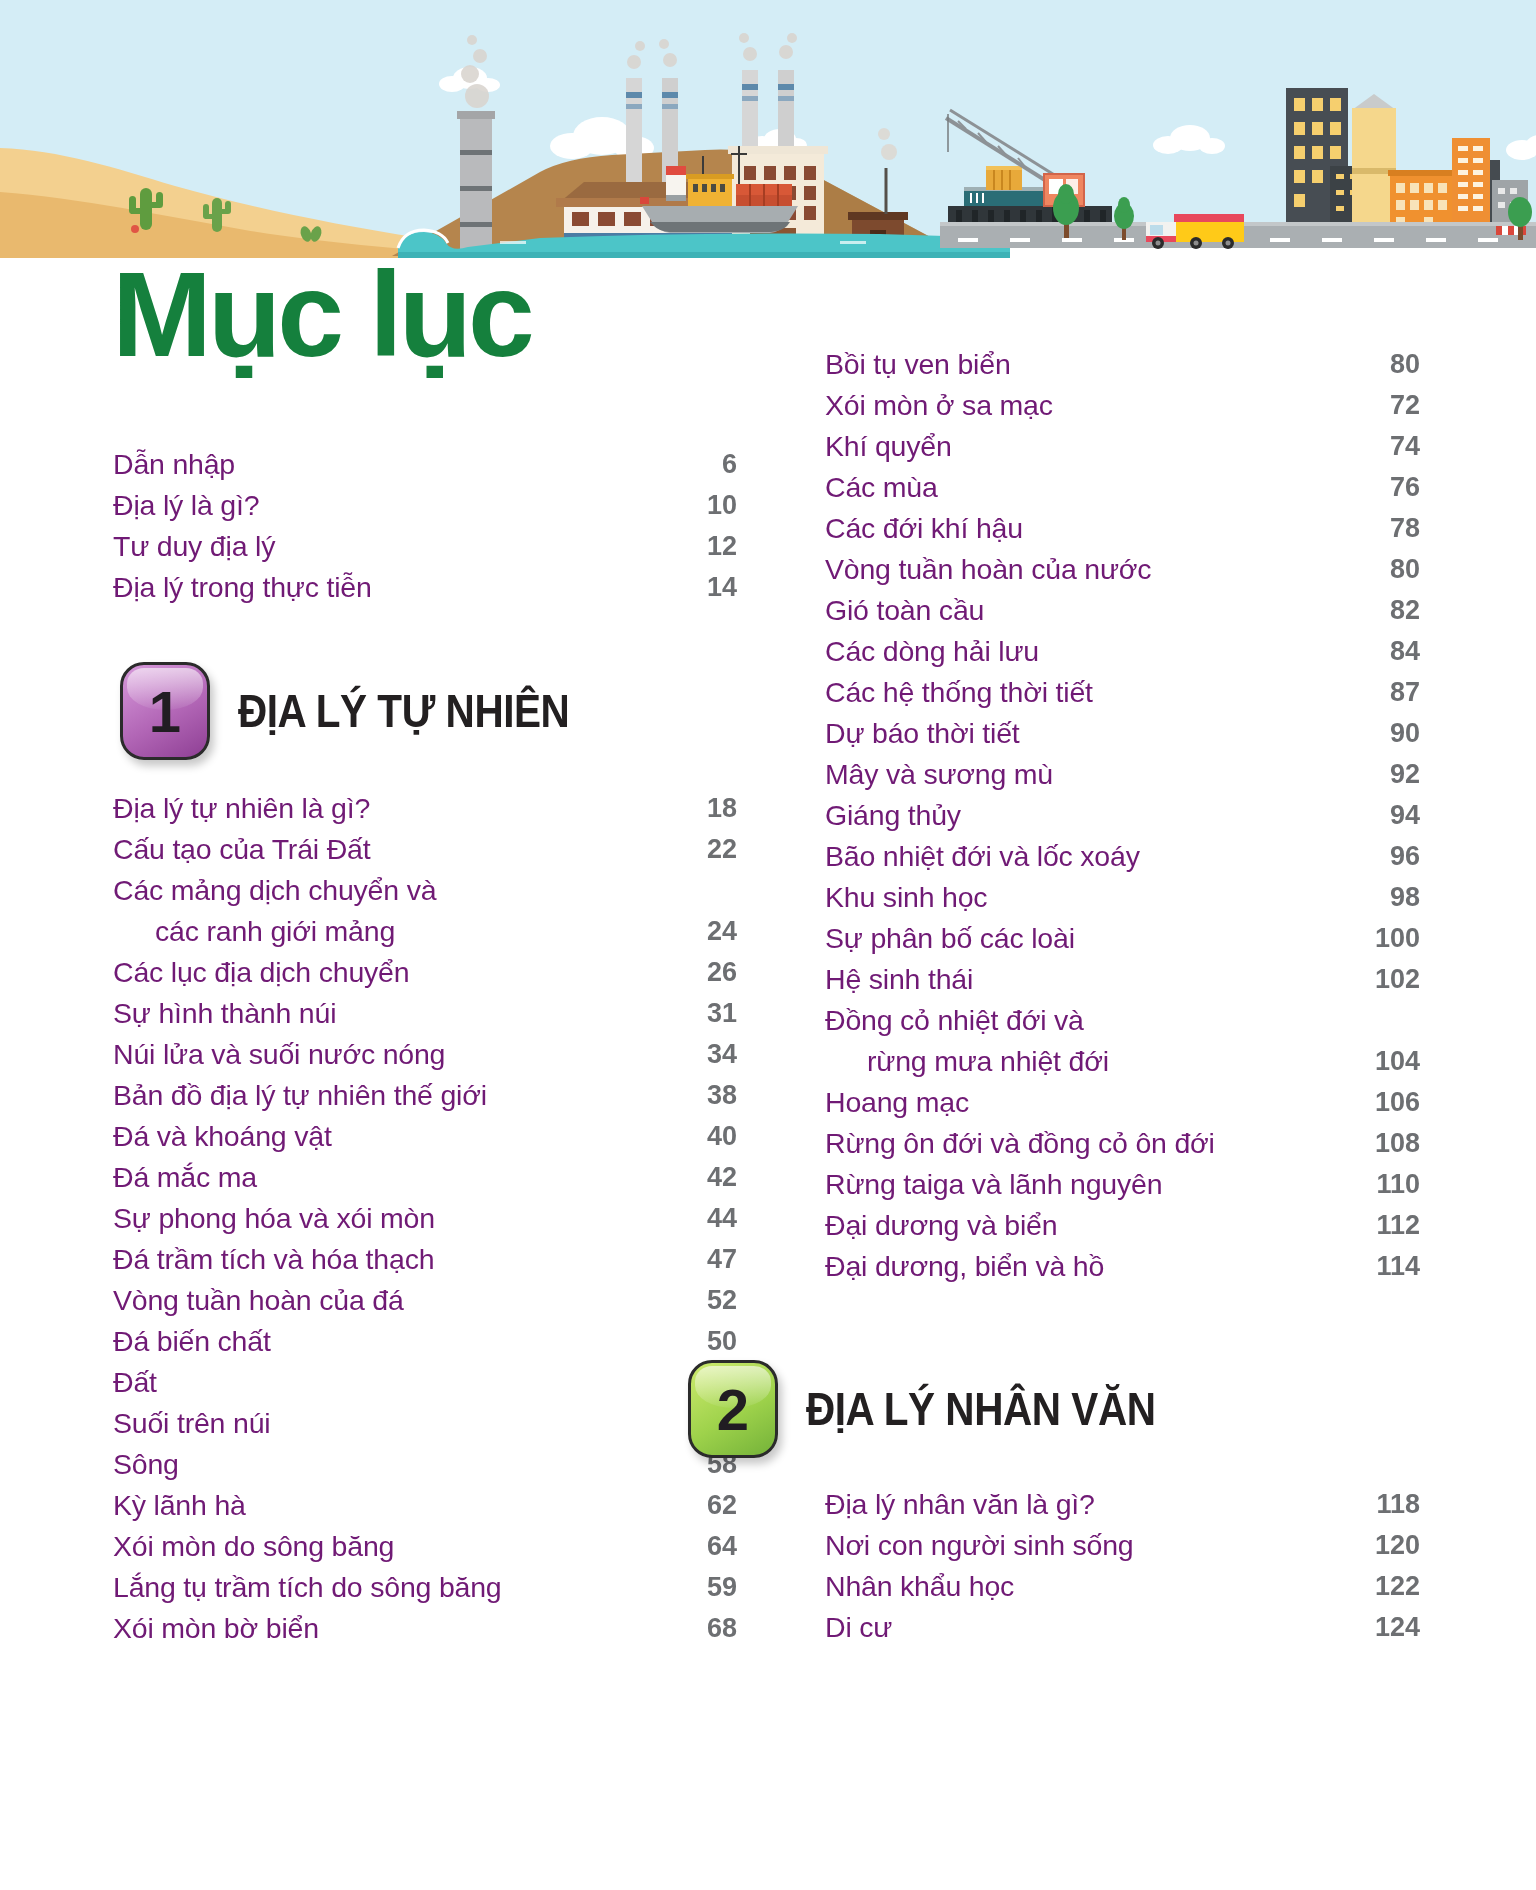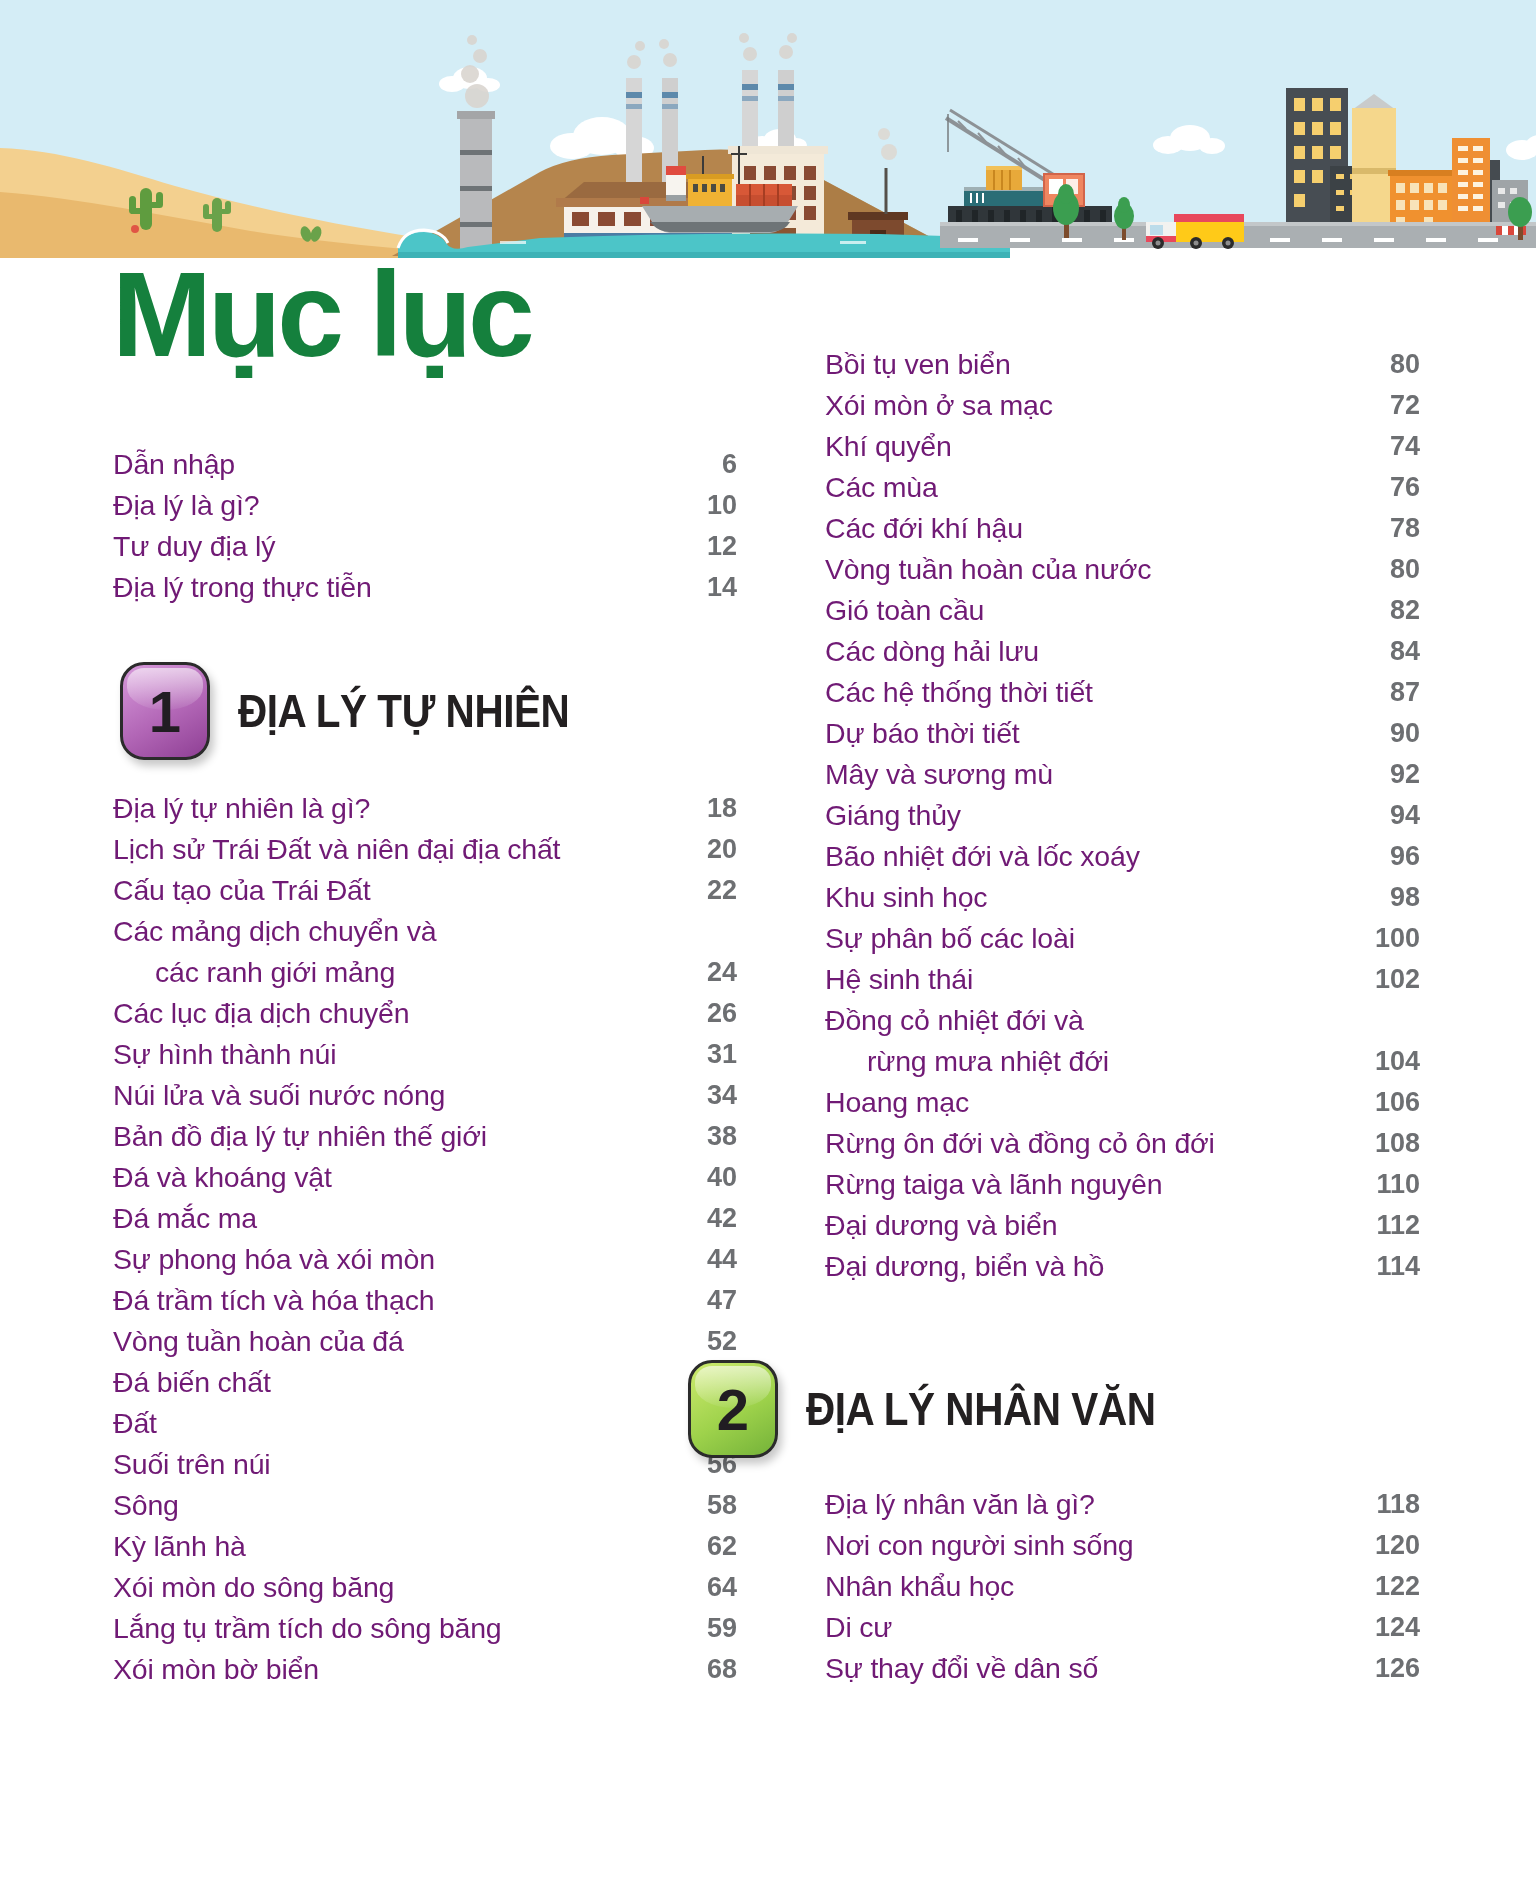--- a/index.html
+++ b/index.html
@@ -355,24 +355,20 @@
     </div>
     <div class="section-title">ĐỊA LÝ TỰ NHIÊN</div>
   </div>
 
   <div class="toc-list" id="ch1-list">
       <div class="toc-row">
         <span class="toc-label">Địa lý tự nhiên là gì?</span>
         <span class="toc-page">18</span>
       </div>
       <div class="toc-row">
-        <span class="toc-label">Lịch sử Trái Đất và niên đại địa chất</span>
-        <span class="toc-page">20</span>
-      </div>
-      <div class="toc-row">
         <span class="toc-label">Cấu tạo của Trái Đất</span>
         <span class="toc-page">22</span>
       </div>
       <div class="toc-row">
         <span class="toc-label">Các mảng dịch chuyển và</span>
         <span class="toc-page"></span>
       </div>
       <div class="toc-row indent">
         <span class="toc-label">các ranh giới mảng</span>
         <span class="toc-page">24</span>
@@ -558,19 +554,15 @@
         <span class="toc-page">120</span>
       </div>
       <div class="toc-row">
         <span class="toc-label">Nhân khẩu học</span>
         <span class="toc-page">122</span>
       </div>
       <div class="toc-row">
         <span class="toc-label">Di cư</span>
         <span class="toc-page">124</span>
       </div>
-      <div class="toc-row">
-        <span class="toc-label">Sự thay đổi về dân số</span>
-        <span class="toc-page">126</span>
-      </div>
     </div>
 
 </div>
 
 </body></html>

